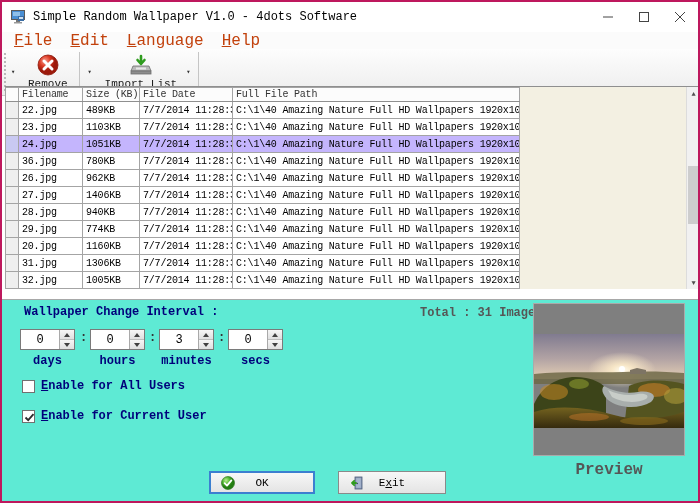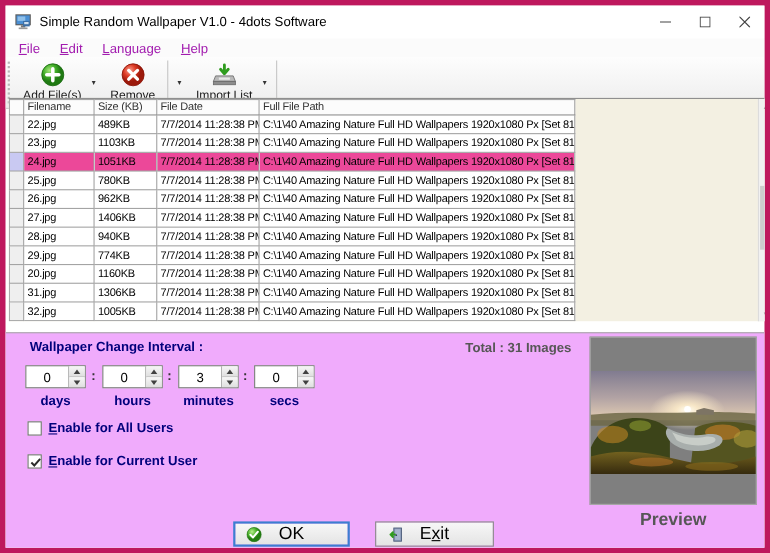--- a/index.html
+++ b/index.html
@@ -1,54 +1,54 @@
 <!DOCTYPE html>
 <html><head>
 <meta charset="utf-8">
 <style>
   * { margin:0; padding:0; box-sizing:border-box; }
   html,body { width:700px; height:503px; font-family:"Liberation Sans", sans-serif; background:#d0d0d0; }
-  .window { position:relative; width:700px; height:503px; background:#fff; border:5px solid #be185d; overflow:hidden; }
+  .window { position:relative; width:700px; height:503px; background:#fff; border:2px solid #be185d; overflow:hidden;font-family:Liberation Mono, monospace; }
 
   
   .titlebar { position:absolute; top:0; left:0; right:0; height:30px; background:#ffffff; display:flex; align-items:center; }
   .titlebar .appicon { margin-left:8px; width:16px; height:16px; }
   .titlebar .title { margin-left:7px; font-size:12px; color:#000; }
   .wincontrols { position:absolute; right:0; top:0; height:30px; display:flex; }
   .winbtn { width:36px; height:30px; display:flex; align-items:center; justify-content:center; color:#444; font-size:11px; }
 
   
   .menubar { position:absolute; top:30px; left:0; right:0; height:17px; background:#fbfbfb; display:flex; align-items:center; padding-left:3px; }
-  .menu-item { display:inline-block; font-size:12px; color:#a21caf; padding:1px 9px; }
+  .menu-item { display:inline-block; font-size:16px; color:#c2410c; padding:1px 9px; }
   .menu-item::first-letter { text-decoration:underline; }
 
   
   .toolbar { position:absolute; top:47px; left:0; right:0; height:47px; background:linear-gradient(#fdfdfd,#ededed); border-bottom:1px solid #c9c9c9; display:flex; align-items:center; }
   .grip { width:4px; height:38px; margin-left:2px; border-left:2px dotted #b9b9b9; }
   .tbtn { display:flex; flex-direction:column; align-items:center; justify-content:center; padding:2px 6px; margin-left:4px; height:44px; }
   .tbtn .ticon { width:22px; height:22px; }
   .tbtn .tlabel { font-size:11px; color:#1a1a1a; margin-top:2px; white-space:nowrap; }
   .dd-arrow { width:10px; height:44px; display:flex; align-items:center; justify-content:center; font-size:7px; color:#333; }
   .tsep { width:1px; height:40px; background:#c5c5c5; margin:0 5px; }
 
   
   .tablewrap { position:absolute; top:84px; left:3px; width:694px; height:203px; background:#f3f0e2; border-top:1px solid #8f8f8f; overflow:hidden; }
   table.grid { border-collapse:collapse; table-layout:fixed; width:514px; background:#fff; }
   table.grid td, table.grid th { border:1px solid #a4a4a4; font-size:10px; font-weight:normal; letter-spacing:-0.2px; white-space:nowrap; overflow:hidden; padding:0 3px; height:17px; color:#000; text-align:left; }
   table.grid th { height:14px; background:#fcfcfc; color:#333; border-bottom:1px solid #8f8f8f; }
   td.rowhdr, th.rowhdr { background:#efefef; width:13px; padding:0; }
-  tr.selected td { background:#ec4899; }
+  tr.selected td { background:#c4b5fd; }
   tr.selected td.rowhdr { background:#c9c9f2; }
 
   .vscroll { position:absolute; right:0; top:0; width:13px; height:203px; background:#f1f1f1; border-left:1px solid #dcdcdc; }
   .varrow { position:absolute; left:0; width:13px; height:14px; display:flex; align-items:center; justify-content:center; font-size:7px; color:#505050; }
   .vthumb { position:absolute; left:1px; width:11px; top:79px; height:58px; background:#cdcdcd; }
 
   
-  .panel { position:absolute; top:297px; left:0; right:0; bottom:0; background:#f0abfc; border-top:1px solid #a8a8a8; }
+  .panel { position:absolute; top:297px; left:0; right:0; bottom:0; background:#5eead4; border-top:1px solid #a8a8a8; }
   .navy { color:#00007b; font-weight:bold; font-size:12px; }
   .interval-label { position:absolute; left:22px; top:5px; }
   .total-label { position:absolute; left:418px; top:6px; font-weight:bold; font-size:12px; color:#565656; }
 
   .spinbox { position:absolute; top:29px; width:55px; height:21px; background:#fff; border:1px solid #7a7a7a; display:flex; }
   .spinval { flex:1; font-size:12px; color:#000; display:flex; align-items:center; justify-content:center; }
   .spincol { width:15px; display:flex; flex-direction:column; border-left:1px solid #a9a9a9; }
   .spinbtn { flex:1; background:linear-gradient(#f6f6f6,#dfdfdf); border-bottom:1px solid #bdbdbd; display:flex; align-items:center; justify-content:center; }
   .spinbtn:last-child { border-bottom:none; }
   .tri-up { width:0; height:0; border-left:3px solid transparent; border-right:3px solid transparent; border-bottom:4px solid #404040; }
@@ -60,21 +60,21 @@
   .cb-box { width:13px; height:13px; background:#fff; border:1px solid #707070; position:relative; }
   .cb-box svg { display:none; position:absolute; left:1px; top:1px; }
   .cb-box.checked svg { display:block; }
   .cb-label { margin-left:6px; display:inline-block; }
   .cb-label::first-letter { text-decoration:underline; }
 
   .preview-box { position:absolute; left:531px; top:3px; width:152px; height:153px; background:#7f7f7f; border:1px solid #aaa; }
   .preview-photo { position:absolute; left:0; top:30px; width:150px; height:94px; }
   .preview-label { position:absolute; left:531px; top:161px; width:152px; text-align:center; font-size:16px; font-weight:bold; color:#565656; }
 
-  .btn { position:absolute; top:171px; height:23px; background:linear-gradient(#f7f7f7,#e4e4e4); border:1px solid #8a8a8a; display:flex; align-items:center; justify-content:center; font-size:16px; color:#000; }
+  .btn { position:absolute; top:171px; height:23px; background:linear-gradient(#f7f7f7,#e4e4e4); border:1px solid #8a8a8a; display:flex; align-items:center; justify-content:center; font-size:11px; color:#000; }
   .btn .bicon { position:absolute; left:10px; width:14px; height:14px; }
   .btn-ok { left:207px; width:106px; border:2px solid #3c7fd0; }
   .btn-exit { left:336px; width:108px; }
 </style>
 </head>
 <body>
 
 <div class="window">
 
   <div class="titlebar">
@@ -110,34 +110,20 @@
   <div class="menubar">
     <div class="menu-item">File</div>
     <div class="menu-item">Edit</div>
     <div class="menu-item">Language</div>
     <div class="menu-item">Help</div>
   </div>
 
   <div class="toolbar">
     <div class="grip"></div>
 
-    <div class="tbtn">
-      <svg class="ticon" viewBox="0 0 22 22">
-        <defs>
-            <radialGradient id="g1" cx="35%" cy="30%">
-              <stop offset="0%" stop-color="#a8e67e"></stop>
-              <stop offset="55%" stop-color="#44b02a"></stop>
-              <stop offset="100%" stop-color="#1f7a12"></stop>
-            </radialGradient>
-          </defs>
-        <circle cx="11" cy="11" r="10" fill="url(#g1)" stroke="#1a6b10" stroke-width="0.8"></circle>
-        <path d="M11 5.5 V16.5 M5.5 11 H16.5" stroke="#fff" stroke-width="3.2" stroke-linecap="round"></path>
-      </svg>
-      <div class="tlabel">Add File(s)</div>
-    </div>
     <div class="dd-arrow">▾</div>
 
     <div class="tbtn">
       <svg class="ticon" viewBox="0 0 22 22">
         <defs>
             <radialGradient id="g2" cx="35%" cy="30%">
               <stop offset="0%" stop-color="#f6a091"></stop>
               <stop offset="55%" stop-color="#dd3a24"></stop>
               <stop offset="100%" stop-color="#9c190b"></stop>
             </radialGradient>
@@ -201,21 +187,21 @@
           </tr>
           <tr class="selected">
             <td class="rowhdr"></td>
             <td>24.jpg</td>
             <td>1051KB</td>
             <td>7/7/2014 11:28:38 PM</td>
             <td>C:\1\40 Amazing Nature Full HD Wallpapers 1920x1080 Px [Set 81]\24.jpg</td>
           </tr>
           <tr>
             <td class="rowhdr"></td>
-            <td>25.jpg</td>
+            <td>36.jpg</td>
             <td>780KB</td>
             <td>7/7/2014 11:28:38 PM</td>
             <td>C:\1\40 Amazing Nature Full HD Wallpapers 1920x1080 Px [Set 81]\25.jpg</td>
           </tr>
           <tr>
             <td class="rowhdr"></td>
             <td>26.jpg</td>
             <td>962KB</td>
             <td>7/7/2014 11:28:38 PM</td>
             <td>C:\1\40 Amazing Nature Full HD Wallpapers 1920x1080 Px [Set 81]\26.jpg</td>

